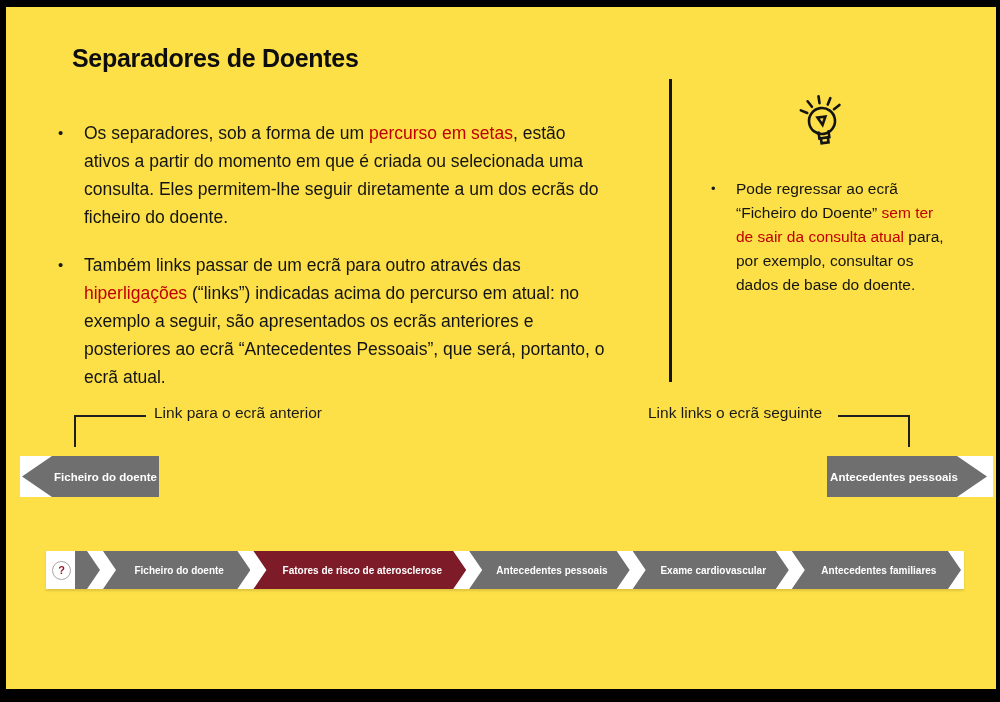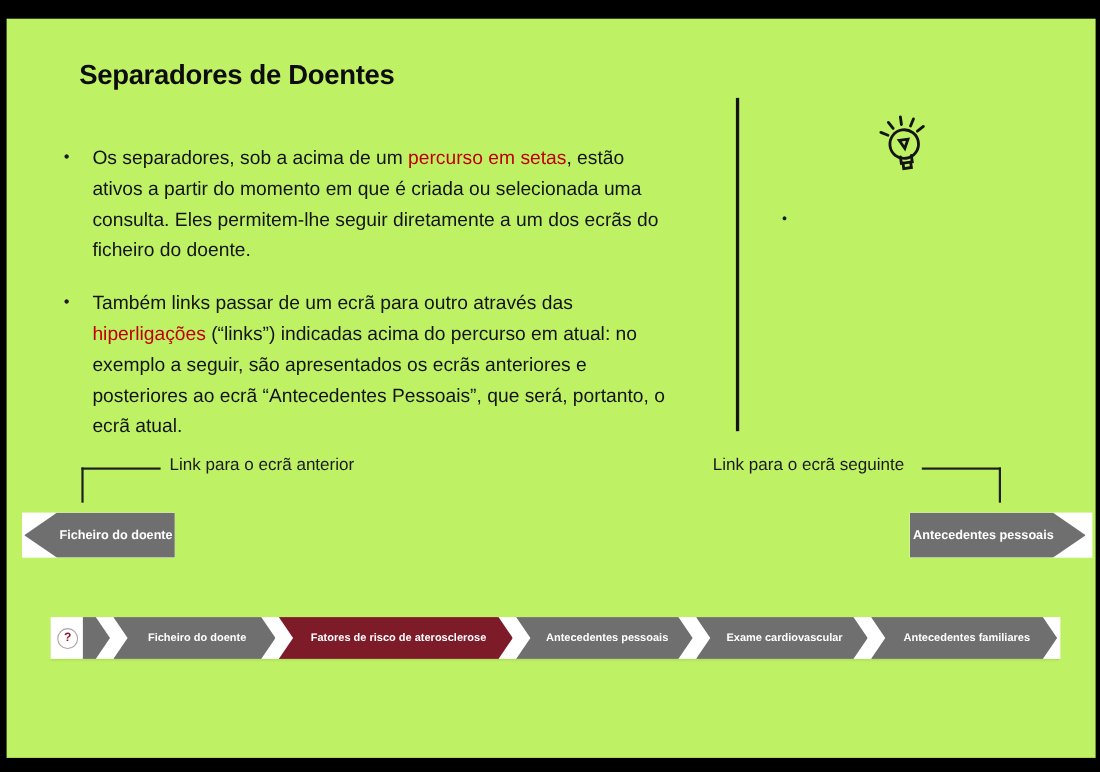--- a/index.html
+++ b/index.html
@@ -3,21 +3,21 @@
 <meta charset="utf-8">
 <style>
   html,body{margin:0;padding:0;}
   body{
     width:1000px;height:702px;background:#000;position:relative;
     font-family:"Liberation Sans","DejaVu Sans",sans-serif;
     -webkit-font-smoothing:antialiased;
   }
   .page{
     position:absolute;left:6px;top:7px;right:4px;bottom:13px;
-    background:#bef264;overflow:hidden;margin-top:10px;
+    background:#fde047;overflow:hidden;
   }
   .title{
     position:absolute;left:66px;top:37px;
     font-size:25px;font-weight:700;color:#0d0d0d;letter-spacing:-0.3px;
   }
   
   .bullets-left{position:absolute;left:46px;top:112px;width:562px;}
   .bullet-row{display:flex;align-items:flex-start;}
   .bullet-row + .bullet-row{margin-top:20px;}
   .bullet-dot{flex:0 0 26px;font-size:15px;line-height:28px;color:#1a1a1a;padding-left:6px;}
@@ -74,21 +74,21 @@
 </head>
 <body>
 
 <div class="page">
 
   <div class="title">Separadores de Doentes</div>
 
   <div class="bullets-left">
     <div class="bullet-row">
       <span class="bullet-dot">•</span>
-      <span class="bullet-text"><span>Os separadores, sob a acima de um </span><span class="accent">percurso em setas</span><span>, estão ativos a partir do momento em que é criada ou selecionada uma consulta. Eles permitem-lhe seguir diretamente a um dos ecrãs do ficheiro do doente.</span></span>
+      <span class="bullet-text"><span>Os separadores, sob a forma de um </span><span class="accent">percurso em setas</span><span>, estão ativos a partir do momento em que é criada ou selecionada uma consulta. Eles permitem-lhe seguir diretamente a um dos ecrãs do ficheiro do doente.</span></span>
     </div>
     <div class="bullet-row">
       <span class="bullet-dot">•</span>
       <span class="bullet-text"><span>Também links passar de um ecrã para outro através das </span><span class="accent">hiperligações</span><span> (“links”) indicadas acima do percurso em atual: no exemplo a seguir, são apresentados os ecrãs anteriores e posteriores ao ecrã “Antecedentes Pessoais”, que será, portanto, o ecrã atual.</span></span>
     </div>
   </div>
 
   <div class="divider"></div>
 
   <div class="bulb-wrap">
@@ -103,32 +103,33 @@
         <path class="ln" d="M40 18.5 L43.5 12.5"></path>
         <path class="ln" d="M18.5 24 L12.5 20.5"></path>
         <path class="ln" d="M45.5 24 L51.5 20.5"></path>
       </g>
     </svg>
   </div>
 
   <div class="tip-bullets">
     <div class="bullet-row">
       <span class="bullet-dot">•</span>
+      <span class="bullet-text"><span>Pode regressar ao ecrã “Ficheiro do Doente” </span><span class="accent">sem ter de sair da consulta atual</span><span> para, por exemplo, consultar os dados de base do doente.</span></span>
     </div>
   </div>
 
   <div class="callout-label label-prev">Link para o ecrã anterior</div>
   <div class="bracket bracket-prev"></div>
   <div class="tab-wrap tab-wrap-prev">
     <div class="tab-arrow arrow-left">
       <span>Ficheiro do doente</span>
     </div>
   </div>
 
-  <div class="callout-label label-next">Link para o ecrã seguinte</div>
+  <div class="callout-label label-next">Link links o ecrã seguinte</div>
   <div class="bracket bracket-next"></div>
   <div class="tab-wrap tab-wrap-next">
     <div class="tab-arrow arrow-right">
       <span>Antecedentes pessoais</span>
     </div>
   </div>
 
   <div class="crumbs">
     <div class="help-circle">?</div>
     <div class="lead-arrow"></div>

